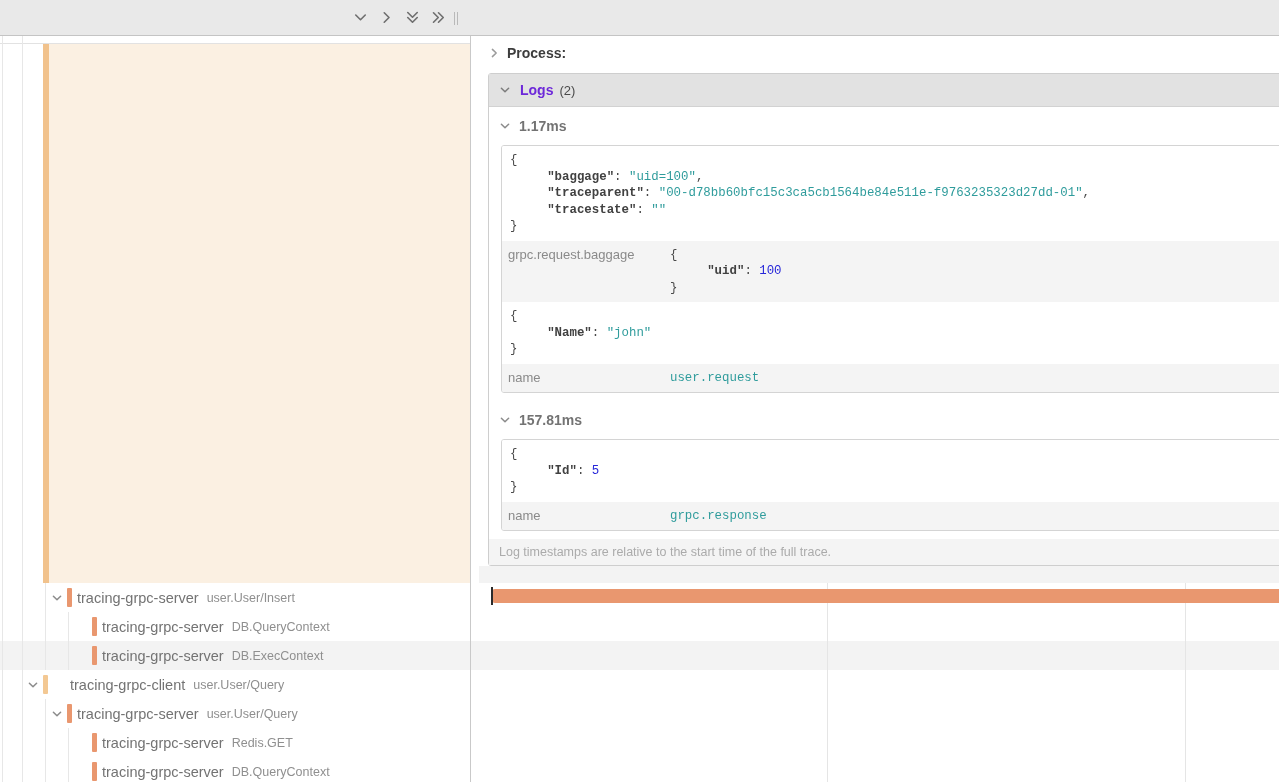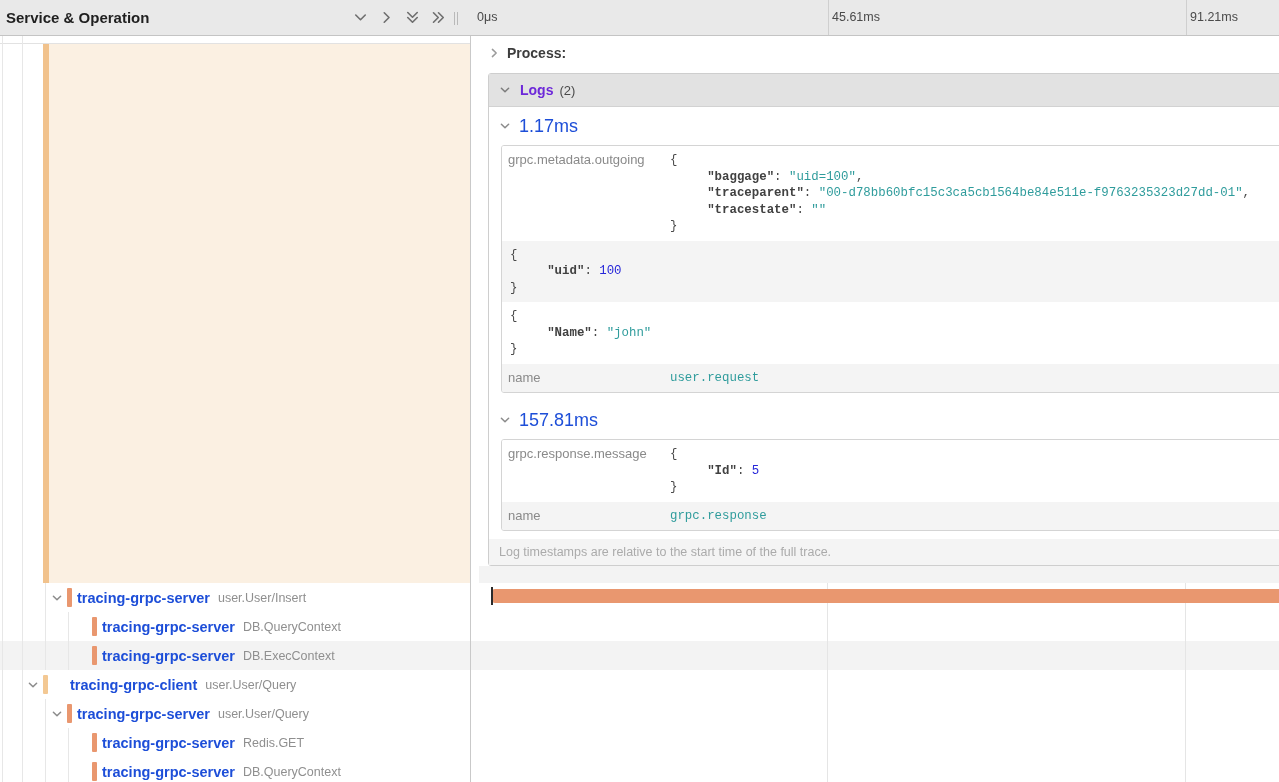--- a/index.html
+++ b/index.html
@@ -35,21 +35,21 @@
                 background:#fff;overflow:hidden;}
   .detail-wrapper{background:#fff;padding:6px 0 0 17px;}
   .process-row{display:flex;align-items:center;gap:7px;height:22px;margin-bottom:9px;cursor:pointer;}
   .process-label{font-size:14px;font-weight:700;color:#3d3d3d;}
   .logs-box{width:1400px;border:1px solid #cecece;border-radius:3px;background:#fff;box-sizing:border-box;}
   .logs-header{height:32px;background:#e2e2e2;border-bottom:1px solid #d2d2d2;display:flex;align-items:center;
                gap:9px;padding-left:10px;cursor:pointer;}
   .logs-title{font-size:14px;font-weight:700;color:#6d28d9;}
   .logs-count{font-size:13px;font-weight:400;color:#4a4a4a;margin-left:-3px;}
   .ts-header{height:38px;display:flex;align-items:center;gap:8px;padding-left:10px;cursor:pointer;}
-  .ts-label{font-size:18px;font-weight:400;color:#1d4ed8;}
+  .ts-label{font-size:14px;font-weight:700;color:#737373;}
   .kv-table{margin:0 12px 8px 12px;border:1px solid #d4d4d4;border-radius:3px;overflow:hidden;}
   .kv-row{display:flex;background:#fff;}
   .kv-row.kv-alt{background:#f4f4f4;}
   .kv-key{flex:0 0 160px;padding:6px 4px 6px 6px;font-size:13px;color:#8a8a8a;box-sizing:border-box;}
   .kv-val{flex:1;padding:6px 8px;}
   .kv-val pre{margin:0;font-family:"Liberation Mono","DejaVu Sans Mono",monospace;font-size:12.4px;
               line-height:16.5px;color:#4a4a4a;}
   .tok-p{color:#4a4a4a;}
   .tok-k{color:#414141;font-weight:700;}
   .tok-s{color:var(--tok-s,#2f9c9c);}
@@ -61,36 +61,35 @@
 
   
   .rows{position:absolute;left:0;right:0;top:547px;height:240px;}
   .rows .gridline{position:absolute;top:0;bottom:0;width:1px;background:#e5e5e5;z-index:1;}
   .span-row{position:relative;display:flex;height:29px;cursor:pointer;}
   .span-row.row-shaded{background:#f3f3f3;}
   .row-left{position:relative;flex:0 0 470px;height:100%;overflow:hidden;}
   .row-chevron{position:absolute;top:9px;width:12px;height:12px;}
   .row-bar{position:absolute;top:5px;width:5px;height:19px;border-radius:1px;}
   .row-text{position:absolute;top:0;height:100%;display:flex;align-items:center;gap:8px;white-space:nowrap;}
-  .row-svc{font-size:14.5px;font-weight:700;color:#1d4ed8;}
+  .row-svc{font-size:14.5px;font-weight:400;color:#737373;}
   .row-op{font-size:12.5px;color:#8f8f8f;}
   .row-right{position:relative;flex:1;height:100%;z-index:2;}
   .tl-bar{position:absolute;top:6px;height:14px;border-radius:3px 0 0 3px;}
   .tl-tick{position:absolute;top:4px;width:2px;height:18px;background:#2b2b2b;z-index:3;}
 
   svg.chev{display:block;}
 </style>
 </head>
 <body>
 
 <div class="app">
 
   <div class="topbar">
     <div class="topbar-left">
-      <span class="tl-title">Service &amp; Operation</span>
       <div class="collapse-icons">
         <span class="cicon">
           <svg class="chev" width="15" height="15" viewBox="0 0 12 12" fill="none">
               <polyline points="2.2,4 6,7.8 9.8,4" stroke="#6f6f6f" stroke-width="1.3" stroke-linecap="round" stroke-linejoin="round"></polyline>
             </svg>
         </span>
         <span class="cicon">
           <svg class="chev" width="15" height="15" viewBox="0 0 12 12" fill="none">
               <polyline points="4.2,2.2 8,6 4.2,9.8" stroke="#6f6f6f" stroke-width="1.3" stroke-linecap="round" stroke-linejoin="round"></polyline>
             </svg>
@@ -103,27 +102,20 @@
         </span>
         <span class="cicon">
           <svg class="chev" width="15" height="15" viewBox="0 0 12 12" fill="none">
               <polyline points="2,2.2 5.8,6 2,9.8" stroke="#6f6f6f" stroke-width="1.3" stroke-linecap="round" stroke-linejoin="round"></polyline>
               <polyline points="6,2.2 9.8,6 6,9.8" stroke="#6f6f6f" stroke-width="1.3" stroke-linecap="round" stroke-linejoin="round"></polyline>
             </svg>
         </span>
       </div>
       <span class="grip"><i></i><i></i></span>
     </div>
-    <div class="topbar-right">
-      <div class="ruler-line" style="left:357.5px"></div>
-      <div class="ruler-line" style="left:715.5px"></div>
-      <span class="ruler-label" style="left:7px">0μs</span>
-      <span class="ruler-label" style="left:362px">45.61ms</span>
-      <span class="ruler-label" style="left:720px">91.21ms</span>
-    </div>
   </div>
 
   <div class="main">
 
     <div class="detail-left">
       <div class="hairline"></div>
       <div class="guide" style="left:2px"></div>
       <div class="guide" style="left:22px"></div>
       <div class="detail-accent" style="background: rgb(241, 194, 140);"></div>
       <div class="detail-cream" style="background: rgb(251, 240, 226);"></div>
@@ -153,30 +145,30 @@
               <div class="ts-header">
                 <span>
                   <svg class="chev" width="12" height="12" viewBox="0 0 12 12" fill="none">
                     <polyline points="2.4,4.2 6,7.8 9.6,4.2" stroke="#8c8c8c" stroke-width="1.5" stroke-linecap="round" stroke-linejoin="round"></polyline>
                   </svg>
                 </span>
                 <span class="ts-label">1.17ms</span>
               </div>
               <div class="kv-table">
                 <div class="kv-row">
-                  <div class="kv-key">grpc.metadata.outgoing</div>
                   <div class="kv-val">
                     <pre><span class="tok-p">{</span>
 <span class="tok-p">     </span><span class="tok-k">"baggage"</span><span class="tok-p">: </span><span class="tok-s">"uid=100"</span><span class="tok-p">,</span>
 <span class="tok-p">     </span><span class="tok-k">"traceparent"</span><span class="tok-p">: </span><span class="tok-s">"00-d78bb60bfc15c3ca5cb1564be84e511e-f9763235323d27dd-01"</span><span class="tok-p">,</span>
 <span class="tok-p">     </span><span class="tok-k">"tracestate"</span><span class="tok-p">: </span><span class="tok-s">""</span>
 <span class="tok-p">}</span></pre>
                   </div>
                 </div>
                 <div class="kv-row kv-alt">
+                  <div class="kv-key">grpc.request.baggage</div>
                   <div class="kv-val">
                     <pre><span class="tok-p">{</span>
 <span class="tok-p">     </span><span class="tok-k">"uid"</span><span class="tok-p">: </span><span class="tok-n">100</span>
 <span class="tok-p">}</span></pre>
                   </div>
                 </div>
                 <div class="kv-row">
                   <div class="kv-val">
                     <pre><span class="tok-p">{</span>
 <span class="tok-p">     </span><span class="tok-k">"Name"</span><span class="tok-p">: </span><span class="tok-s">"john"</span>
@@ -193,21 +185,20 @@
               <div class="ts-header">
                 <span>
                   <svg class="chev" width="12" height="12" viewBox="0 0 12 12" fill="none">
                     <polyline points="2.4,4.2 6,7.8 9.6,4.2" stroke="#8c8c8c" stroke-width="1.5" stroke-linecap="round" stroke-linejoin="round"></polyline>
                   </svg>
                 </span>
                 <span class="ts-label">157.81ms</span>
               </div>
               <div class="kv-table">
                 <div class="kv-row">
-                  <div class="kv-key">grpc.response.message</div>
                   <div class="kv-val">
                     <pre><span class="tok-p">{</span>
 <span class="tok-p">     </span><span class="tok-k">"Id"</span><span class="tok-p">: </span><span class="tok-n">5</span>
 <span class="tok-p">}</span></pre>
                   </div>
                 </div>
                 <div class="kv-row kv-alt">
                   <div class="kv-key">name</div>
                   <div class="kv-val">
                     <pre><span class="tok-s">grpc.response</span></pre>

